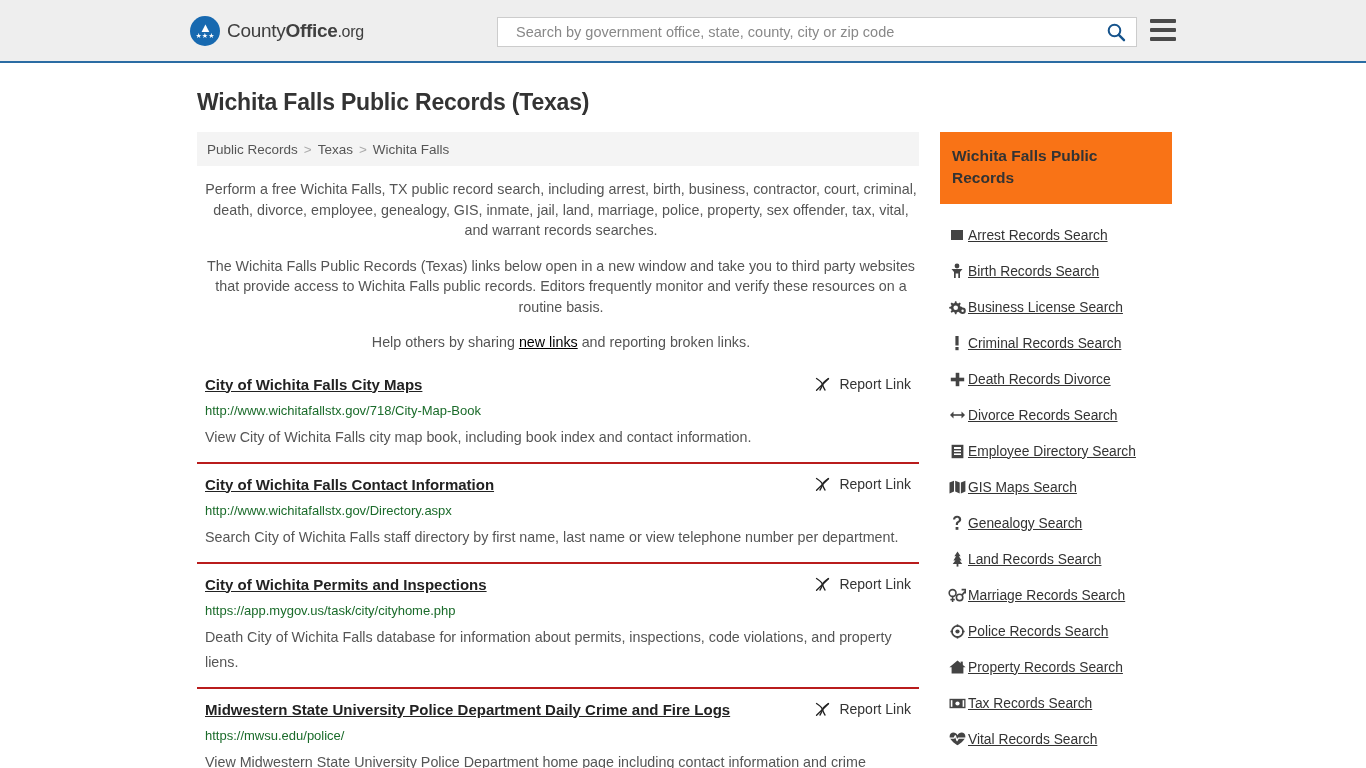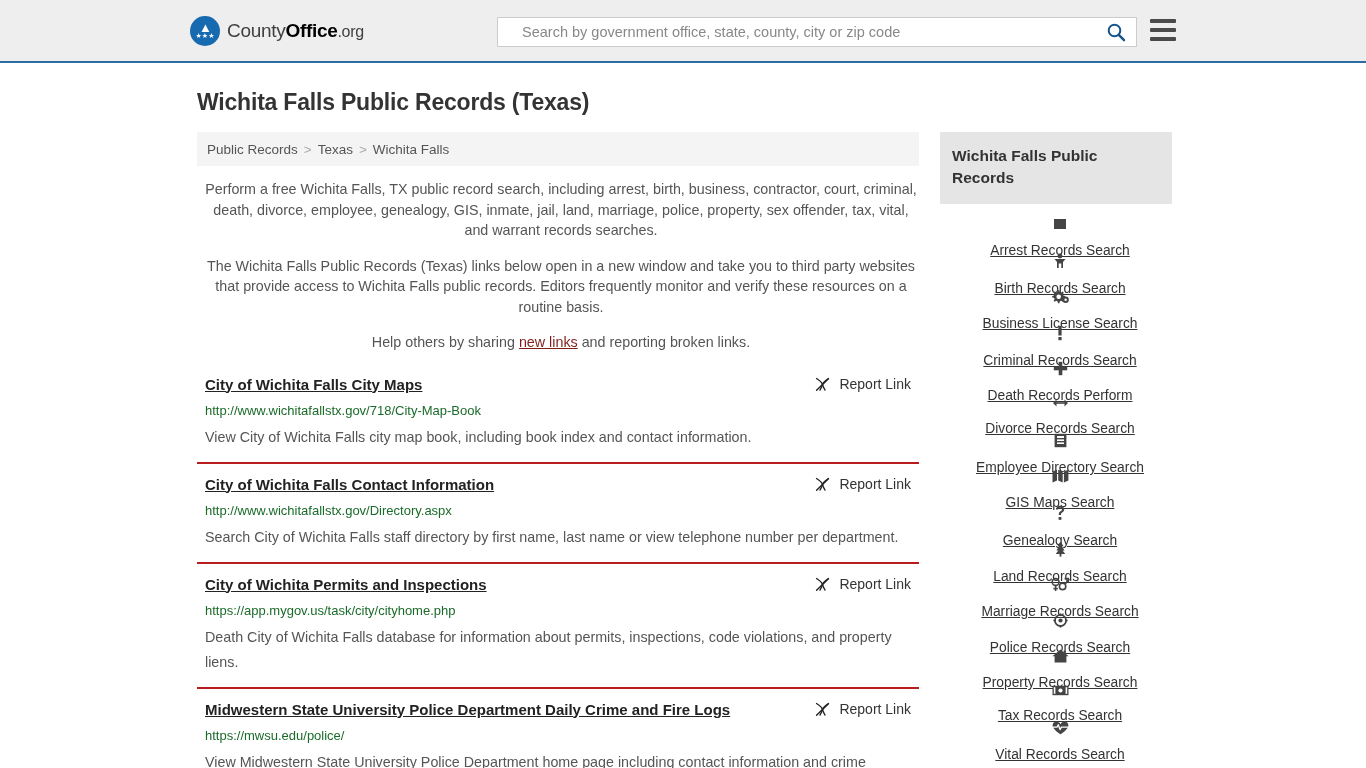--- a/index.html
+++ b/index.html
@@ -53,40 +53,40 @@
     font-size: 7px;
     line-height: 7px;
     letter-spacing: 0px;
   }
   .logo-text {
     font-size: 19px;
     letter-spacing: -0.3px;
     white-space: nowrap;
   }
   .logo-text .lt-county { color: #3f3f3f; }
-  .logo-text .lt-office { color: #000000; font-weight: bold; text-align: right; }
+  .logo-text .lt-office { color: #404040; font-weight: bold; text-align: right; }
   .logo-text .lt-org { color: #3f3f3f; font-size: 16px; }
 
   .search-wrap {
     position: absolute;
     left: 497px;
     top: 17px;
     width: 640px;
     height: 30px;
     background: #ffffff;
     border: 1px solid #cccccc;
     display: flex;
     align-items: center;
   }
   .search-input {
     flex: 1;
     border: none;
     outline: none;
     height: 40px;
-    padding: 0 24px;
+    padding: 0 18px;
     font-size: 14.5px;
     font-family: "Liberation Sans", sans-serif;
     color: #333;
     background: transparent;
   }
   .search-input::placeholder { color: #888888; }
   .search-btn {
     width: 40px; height: 28px;
     background: transparent;
     border: none;
@@ -158,21 +158,21 @@
   .intro {
     margin: 13px 0 0 8px;
     font-size: 14.3px;
     line-height: 20.5px;
     color: #555555;
     width: 712px;
     text-align: center;
   }
   .intro + .intro { margin-top: 15px; }
   .intro a.inline-link {
-    color: #7f1d1d;
+    color: #000000;
     text-decoration: underline;
     cursor: pointer;
   }
 
   
   .link-list { margin-top: 18px; }
   .link-entry {
     border-top: 2px solid #b91c1c;
     padding: 11px 0 12px 8px;
     position: relative;
@@ -216,36 +216,35 @@
   .entry-desc {
     margin-top: 6px;
     font-size: 14.3px;
     line-height: 25px;
     color: #555555;
     max-width: 700px;
   }
 
   
   .side-header {
-    background: #e5e5e5;
+    background: #f97316;
     padding: 13px 14px 15px 12px;
     font-size: 15.5px;
     font-weight: bold;
     color: #333333;
     line-height: 22px;
   }
   .side-list { margin-top: 13px; }
   .side-item {
     display: flex;
     align-items: center;
-    gap: 12px;
+    gap: 2px;
     padding: 0 0 0 8px;
     height: 36px;
     cursor: pointer;
-    flex-direction: column;
   }
   .side-icon {
     width: 18px;
     display: flex;
     align-items: center;
     justify-content: center;
     color: #444444;
     flex: none;
   }
   .side-icon svg { display: block; }
@@ -424,21 +423,21 @@
           <span class="side-label">Criminal Records Search</span>
         </div>
 
         <div class="side-item">
           <span class="side-icon">
             <svg width="15" height="15" viewBox="0 0 15 15">
                 <rect x="5.7" y="0.8" width="3.6" height="13.4" fill="#444"></rect>
                 <rect x="0.8" y="5.7" width="13.4" height="3.6" fill="#444"></rect>
               </svg>
           </span>
-          <span class="side-label">Death Records Perform</span>
+          <span class="side-label">Death Records Divorce</span>
         </div>
 
         <div class="side-item">
           <span class="side-icon">
             <svg width="17" height="12" viewBox="0 0 17 12">
               <line x1="2" y1="6" x2="15" y2="6" stroke="#444" stroke-width="1.6"></line>
               <path d="M4.5 2.6 L1 6 L4.5 9.4 Z" fill="#444"></path>
               <path d="M12.5 2.6 L16 6 L12.5 9.4 Z" fill="#444"></path>
             </svg>
           </span>

